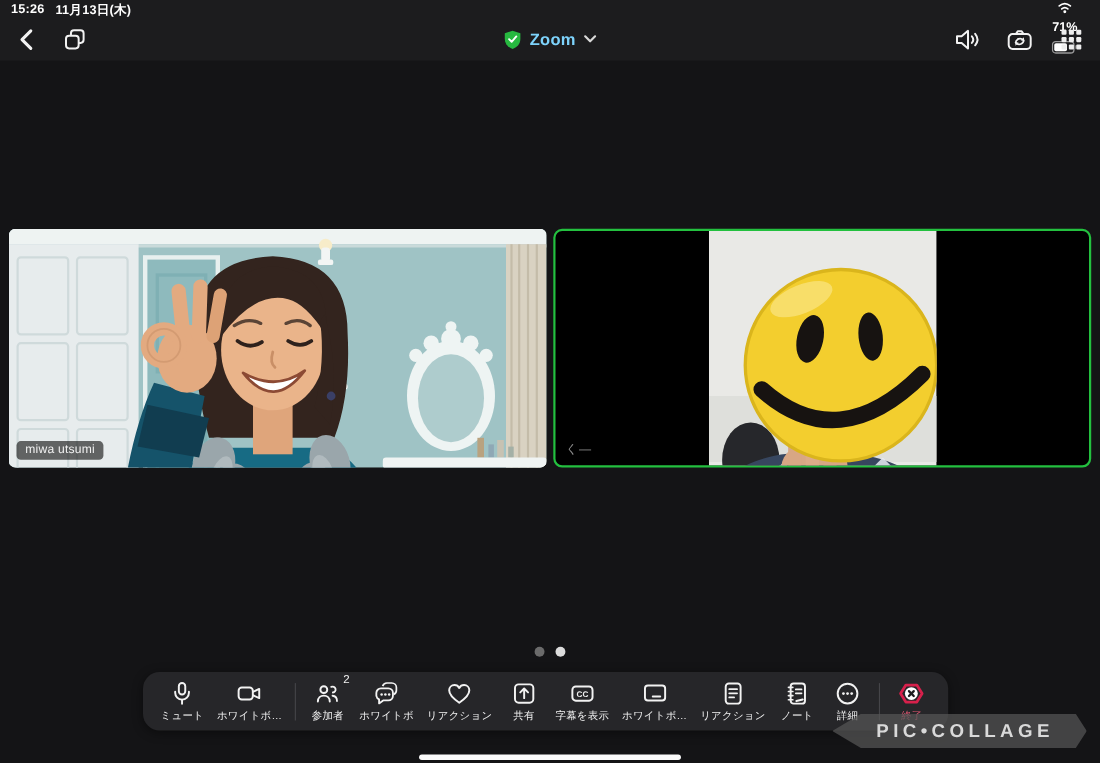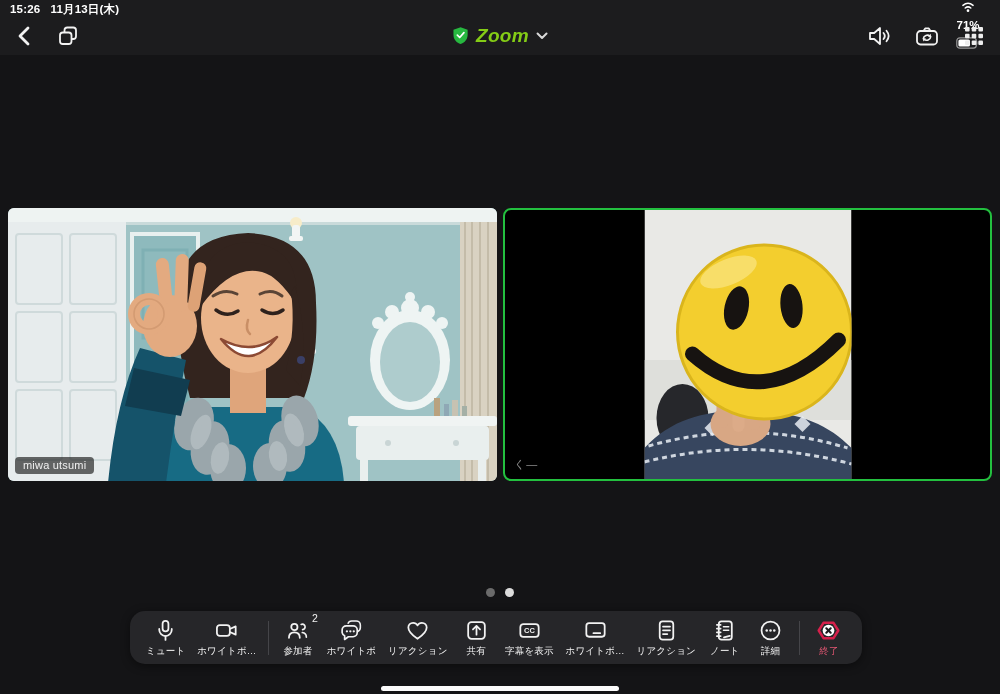--- a/index.html
+++ b/index.html
@@ -10,25 +10,25 @@
   
   .top-area { position:absolute; top:0; left:0; width:100%; height:55px; background:#1c1c1e; }
   .statusbar { position:absolute; top:0; left:0; width:100%; height:16px; display:flex; justify-content:space-between; align-items:center; padding:2px 10px 0 10px; }
   .sb-left { display:flex; gap:10px; align-items:center; color:#fff; font-size:11.5px; font-weight:700; letter-spacing:.2px;text-align:right; }
   .sb-right { display:flex; gap:6px; align-items:center; color:#fff; font-size:11.5px; font-weight:700;flex-direction:column; }
   .phone-pill { width:44px; height:14px; border-radius:8px; background:#2fc94f; display:flex; align-items:center; justify-content:center; }
   .rec-dot { width:6px; height:6px; border-radius:50%; background:#2fc94f; }
   .navbar { position:absolute; top:16px; left:0; width:100%; height:39px; display:flex; align-items:center; justify-content:space-between; padding:0 14px; }
   .nav-left, .nav-right { display:flex; align-items:center; gap:22px; }
   .nav-center { position:absolute; left:50%; top:50%; transform:translate(-50%,-50%); display:flex; align-items:center; gap:7px; }
-  .nav-title { color:#84cc16; font-size:19px; font-weight:700; letter-spacing:.3px;font-style:italic; }
+  .nav-title { color:#7dd3fc; font-size:15px; font-weight:700; letter-spacing:.3px; }
   .icon-btn { display:flex; align-items:center; justify-content:center; cursor:pointer; }
 
   
-  .tile { position:absolute; top:208px; height:273px; border-radius:6px; overflow:hidden; }
+  .tile { position:absolute; top:208px; height:217px; border-radius:6px; overflow:hidden; }
   .tile-left { left:8px; width:489px; background:#000; }
   .tile-right { left:503px; width:489px; background:#000; border:2.5px solid #23c03f; border-radius:8px; }
   .tile-right .photo { position:absolute; top:0; left:50%; transform:translateX(-50%); width:207px; height:100%; }
   .name-tag { position:absolute; left:7px; bottom:7px; background:rgba(15,15,15,.62); color:#f0f0f0; font-size:11px; padding:2px 8px 3px 8px; border-radius:4px; letter-spacing:.2px; }
   .name-plain { position:absolute; left:9px; bottom:7px; color:#8d8d8d; font-size:11px; letter-spacing:1px; }
 
   
   .dots { position:absolute; top:588px; left:0; width:100%; display:flex; justify-content:center; gap:10px; }
   .dot { width:9px; height:9px; border-radius:50%; }
   .dot.inactive { background:#6b6b6b; }
@@ -398,15 +398,18 @@
       <svg width="25" height="25" viewBox="0 0 24 24">
         <polygon points="7.2,4.6 16.8,4.6 21.4,12 16.8,19.4 7.2,19.4 2.6,12" fill="none" stroke="#d6204b" stroke-width="2.4" stroke-linejoin="round"></polygon>
         <circle cx="12" cy="12" r="5.6" fill="#fff"></circle>
         <line x1="9.9" y1="9.9" x2="14.1" y2="14.1" stroke="#1d1d1f" stroke-width="2" stroke-linecap="round"></line>
         <line x1="14.1" y1="9.9" x2="9.9" y2="14.1" stroke="#1d1d1f" stroke-width="2" stroke-linecap="round"></line>
       </svg>
       <span class="tool-label end">終了</span>
     </div>
   </div>
 
+  <div class="watermark">
+    <span>PIC•COLLAGE</span>
+  </div>
   <div class="home-indicator"></div>
 
 </div>
 
 </body></html>

